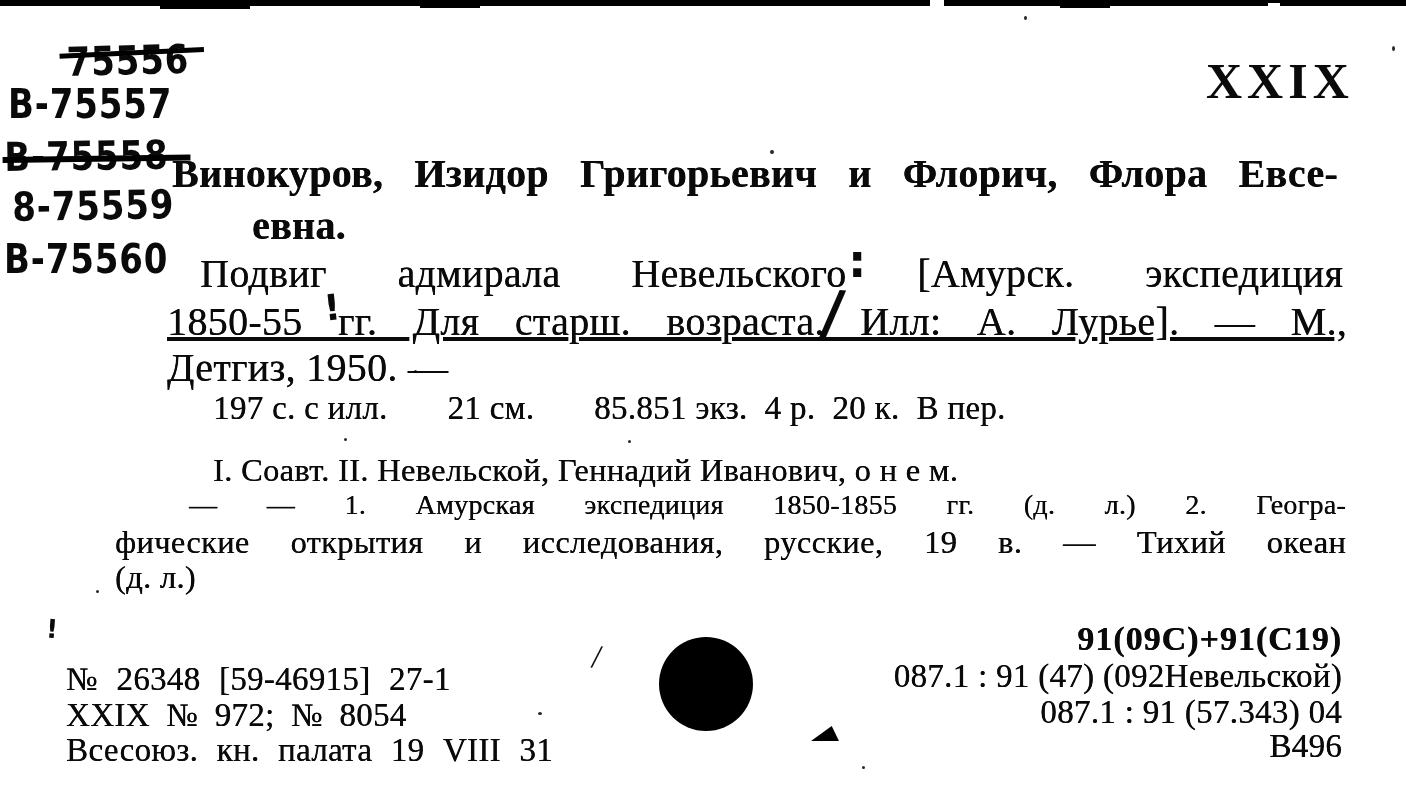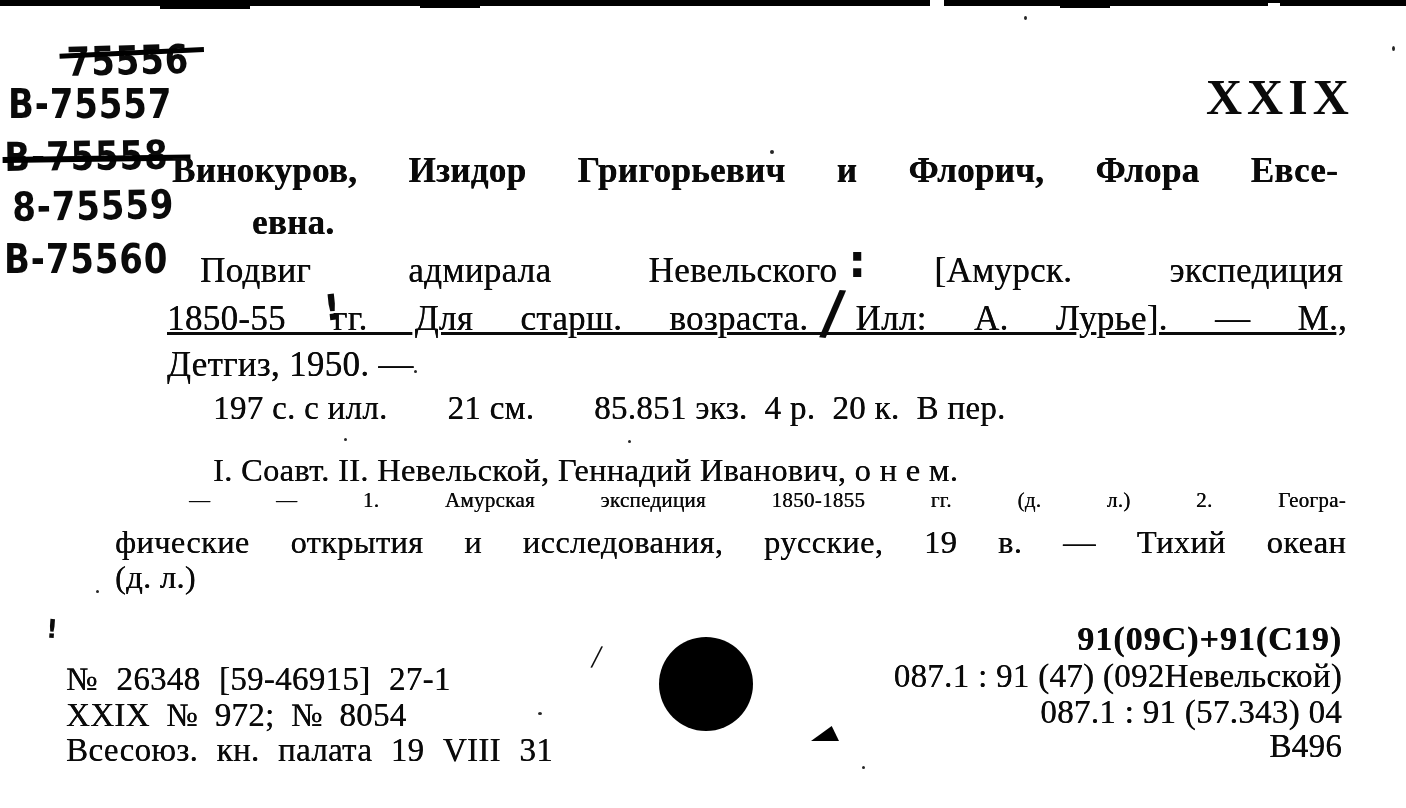--- a/index.html
+++ b/index.html
@@ -4,21 +4,21 @@
 <style>
   html,body{margin:0;padding:0;}
   body{
     width:1406px;height:808px;position:relative;overflow:hidden;
     background:#ffffff;color:#0a0a0a;
     font-family:"Liberation Serif",serif;
   }
   .abs{position:absolute;}
   .print{font-size:33px;line-height:1.18;letter-spacing:.3px;white-space:nowrap;
          text-shadow:.35px 0 0 currentColor;}
-  .big{font-size:35px;}
+  .big{font-size:40px;}
   .just{text-align:justify;text-align-last:justify;text-justify:inter-word;white-space:normal;}
   .pre{white-space:pre;}
   .bold{font-weight:bold;}
   .right{text-align:center;}
   .hw{font-family:"DejaVu Sans",sans-serif;font-weight:bold;line-height:1;}
   .acc{font-size:40px;letter-spacing:1px;transform-origin:left top;}
   .strike{position:absolute;background:#000;}
   .numeral{font-size:50px;font-weight:bold;letter-spacing:5px;}
   .hole{background:#000;border-radius:50%;}
   .speck{background:#000;border-radius:50%;opacity:.85;}
@@ -47,33 +47,33 @@
   <span>В-75558</span>
   <div class="strike" style="left:-2px;right:-26px;top:20px;height:6px;"></div>
 </div>
 <div class="abs hw acc" style="left:12px;top:187px;transform:rotate(-1deg) scaleX(.85);">
   <span>8-75559</span>
 </div>
 <div class="abs hw acc" style="left:4px;top:239px;transform:scaleX(.85);">
   <span>В-75560</span>
 </div>
 
-<div class="abs numeral" style="left:1206px;top:68px;">XXIX</div>
+<div class="abs numeral" style="left:1206px;top:52px;">XXIX</div>
 
 <div class="abs print big bold just" style="left:172px;top:150px;width:1166px;">Винокуров, Изидор Григорьевич и Флорич, Флора Евсе-</div>
 <div class="abs print big bold" style="left:252px;top:202px;">евна.</div>
 
 <div class="abs print big just" style="left:200px;top:250px;width:1143px;">Подвиг адмирала Невельского [Амурск. экспедиция</div>
 <div class="abs print big just" style="left:167px;top:298px;width:1180px;text-decoration:underline;">1850-55 гг. Для старш. возраста. Илл: А. Лурье]. — М.,</div>
 <div class="abs print big" style="left:167px;top:344px;">Детгиз, 1950. —</div>
 
 <div class="abs print pre" style="left:213px;top:389px;">197 с. с илл.       21 см.       85.851 экз.  4 р.  20 к.  В пер.</div>
 
 <div class="abs print" style="left:213px;top:451px;font-size:32.5px;">I. Соавт. II. Невельской, Геннадий Иванович, о н е м.</div>
-<div class="abs print just" style="left:189px;top:488px;width:1157px;font-size:21px;">— — 1. Амурская экспедиция 1850-1855 гг. (д. л.) 2. Геогра-</div>
+<div class="abs print just" style="left:189px;top:488px;width:1157px;font-size:28px;">— — 1. Амурская экспедиция 1850-1855 гг. (д. л.) 2. Геогра-</div>
 <div class="abs print just" style="left:115px;top:523px;width:1231px;font-size:32.5px;">фические открытия и исследования, русские, 19 в. — Тихий океан</div>
 <div class="abs print" style="left:115px;top:558px;font-size:32.5px;">(д. л.)</div>
 
 <div class="abs print" style="left:66px;top:660px;word-spacing:10px;">№ 26348 [59-46915] 27-1</div>
 <div class="abs print" style="left:66px;top:696px;word-spacing:8px;">XXIX № 972; № 8054</div>
 <div class="abs print" style="left:66px;top:731px;word-spacing:10px;">Всесоюз. кн. палата 19 VIII 31</div>
 
 <div class="abs print bold right" style="right:64px;top:619px;font-size:34px;letter-spacing:1px;">91(09С)+91(С19)</div>
 <div class="abs print right" style="right:64px;top:657px;">087.1 : 91 (47) (092Невельской)</div>
 <div class="abs print right" style="right:64px;top:693px;font-family:Liberation Serif, serif;">087.1 : 91 (57.343) 04</div>

